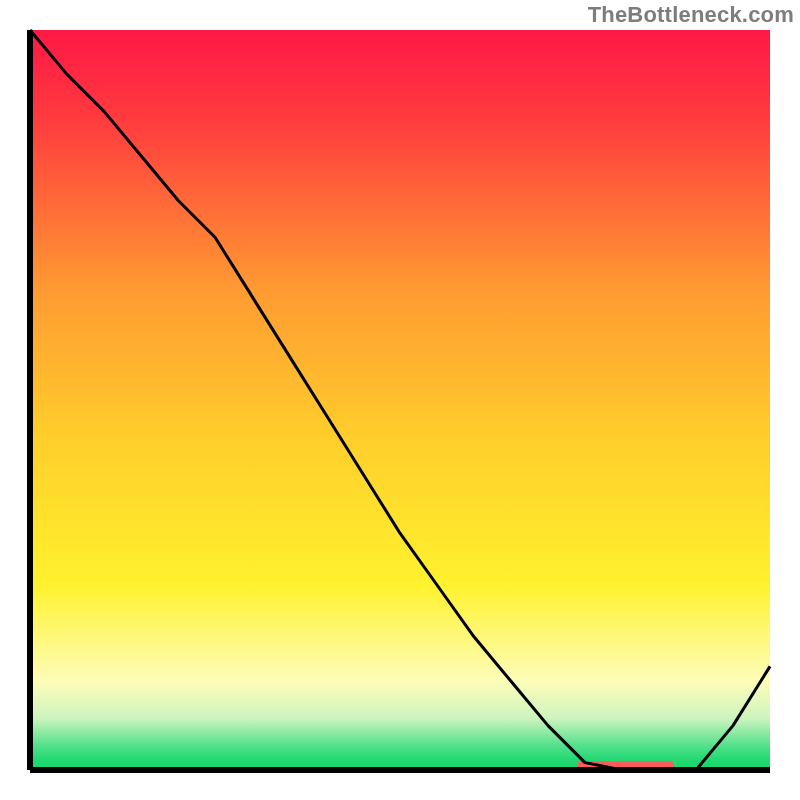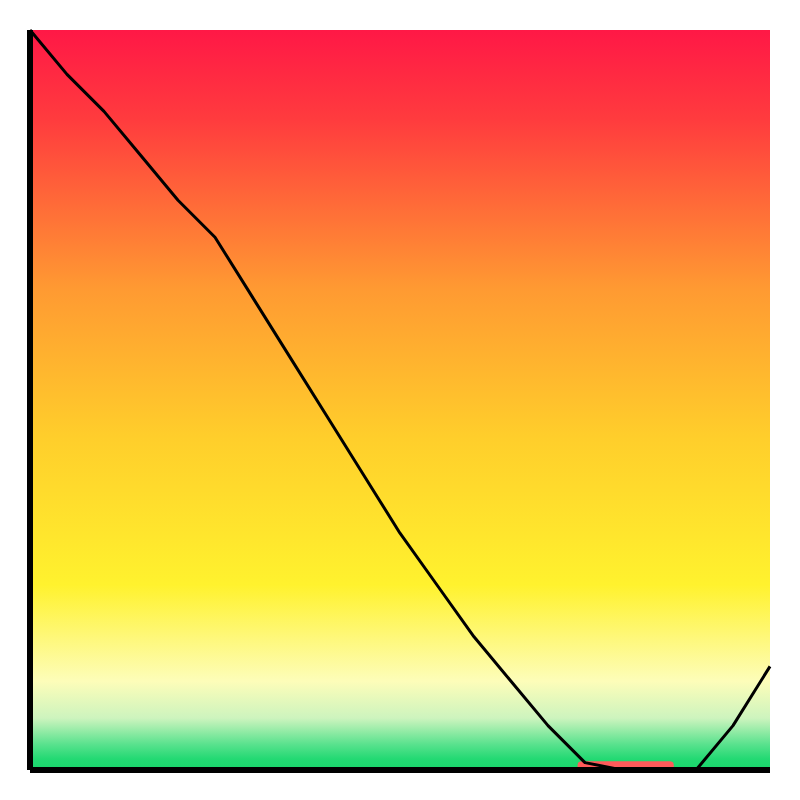--- a/index.html
+++ b/index.html
@@ -28,20 +28,21 @@
   }
   svg {
     display: block;
   }
 </style>
 </head>
 <body>
 
 <div class="stage">
 
+  <div class="watermark">TheBottleneck.com</div>
 
   <svg id="chart-svg" width="800" height="800">
     <defs>
       <linearGradient id="bg-grad" x1="0" y1="0" x2="0" y2="1">
           <stop offset="0%" stop-color="#ff1846"></stop>
           <stop offset="12%" stop-color="#ff3b3e"></stop>
           <stop offset="35%" stop-color="#ff9a32"></stop>
           <stop offset="55.00000000000001%" stop-color="#ffce2b"></stop>
           <stop offset="75%" stop-color="#fff22e"></stop>
           <stop offset="88%" stop-color="#fdfdb9"></stop>

